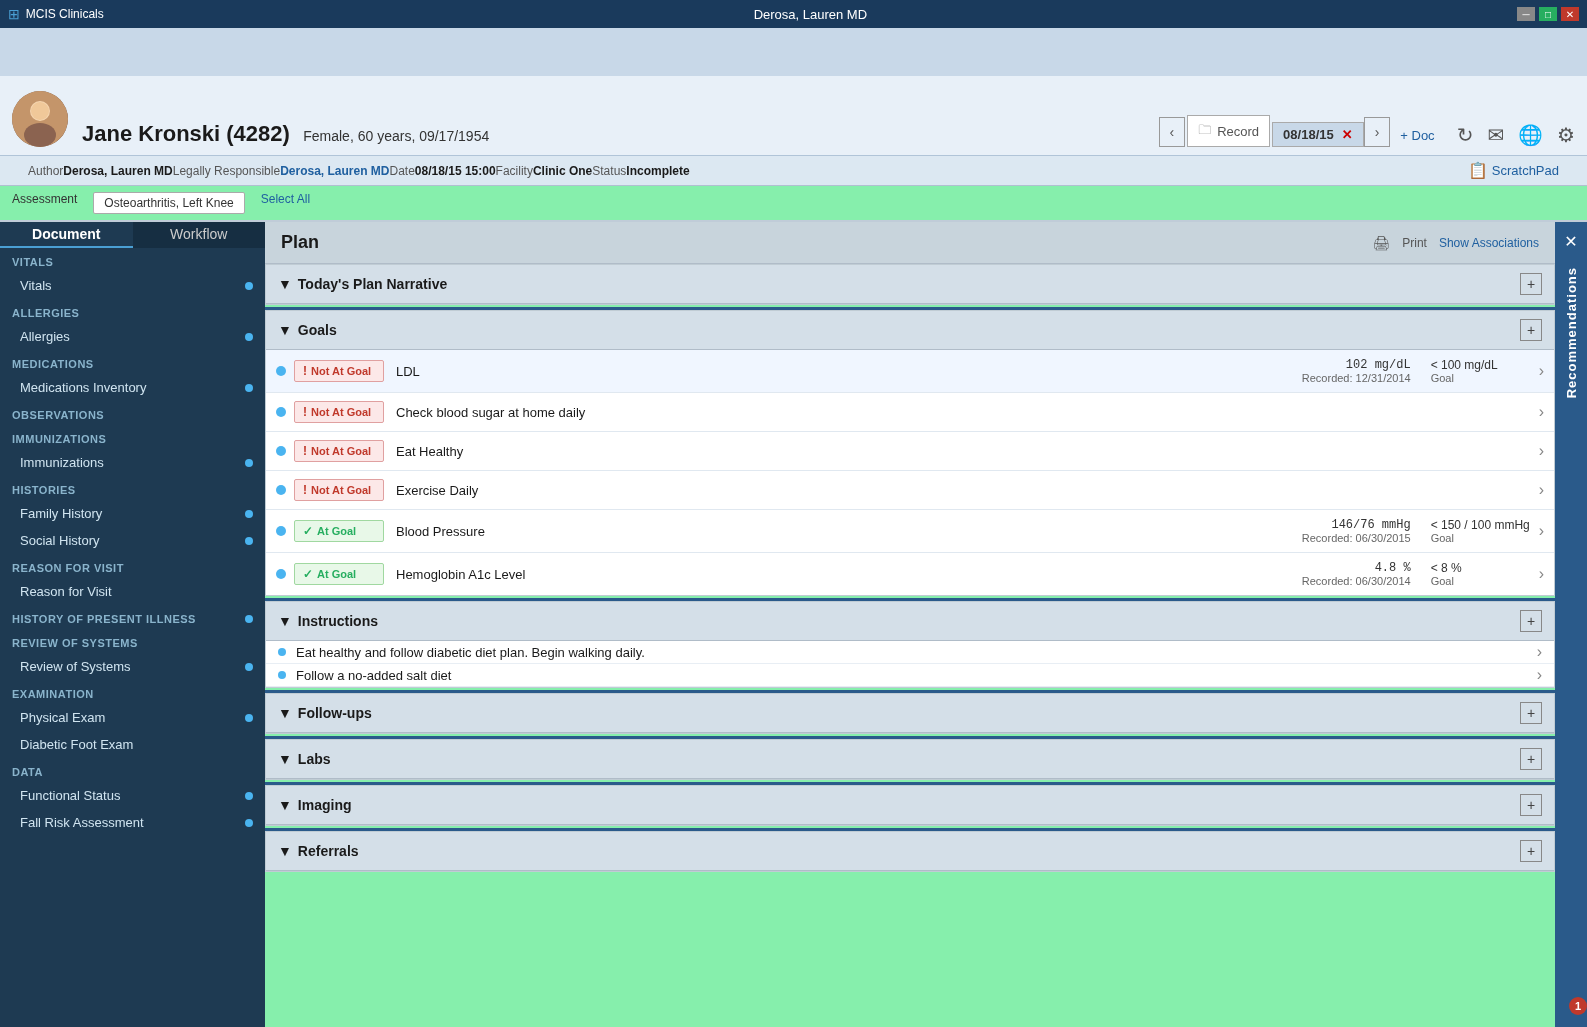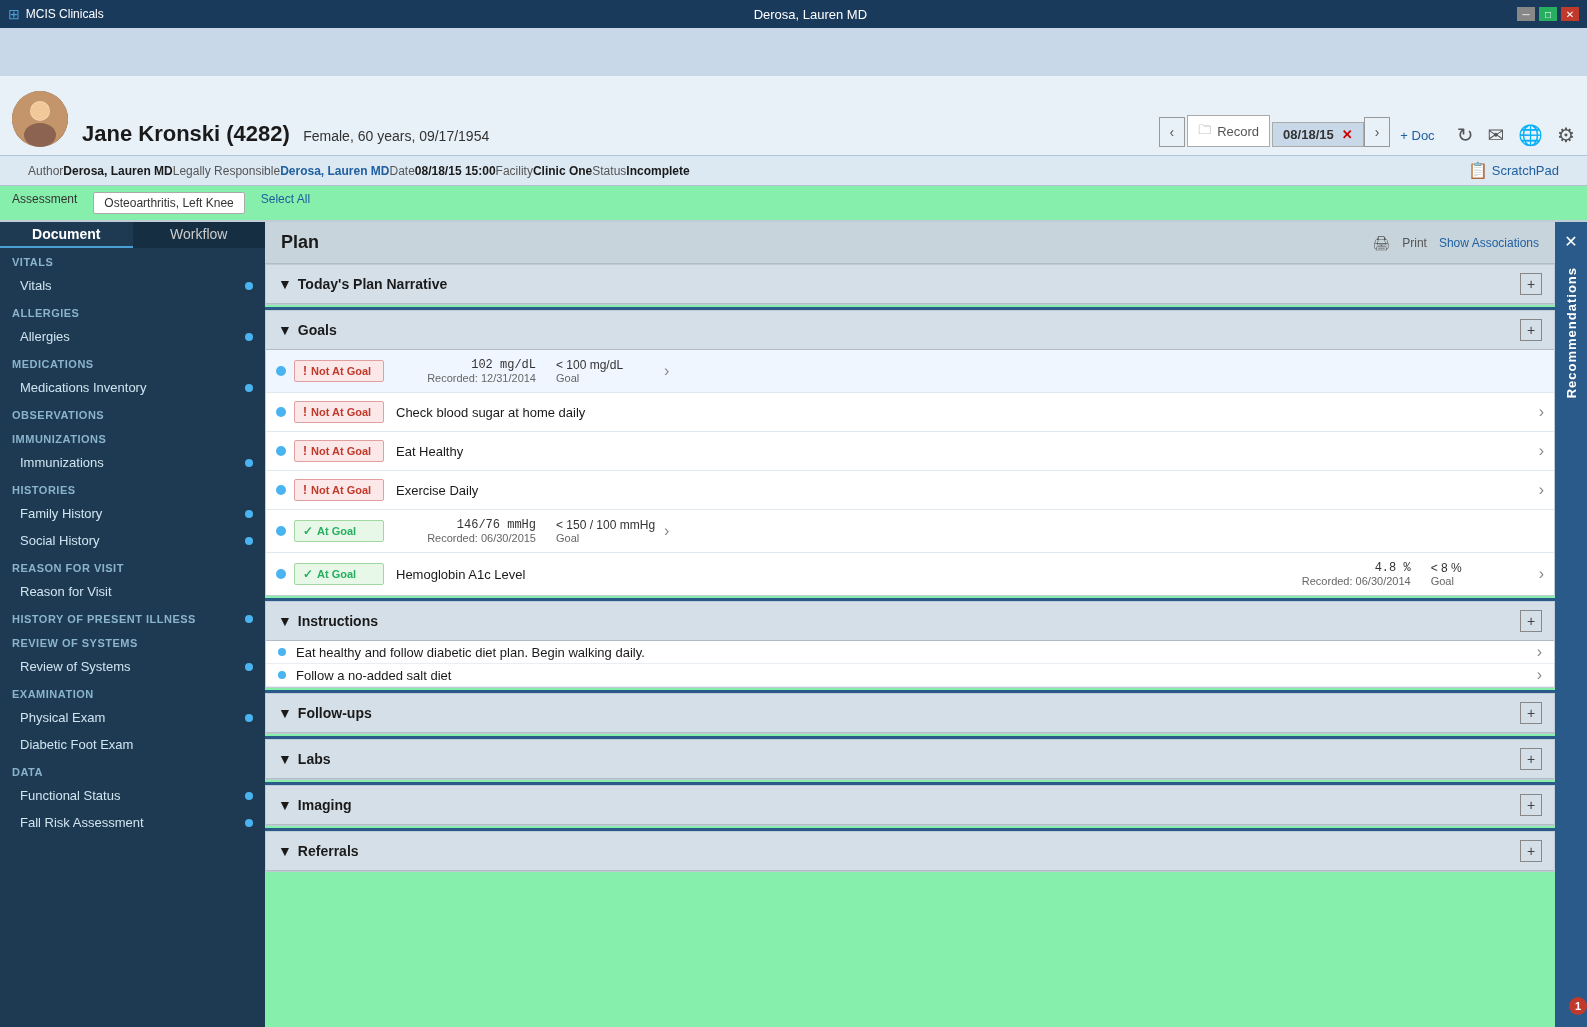--- a/index.html
+++ b/index.html
@@ -408,20 +408,21 @@
         </div>
         <button class="add-btn">+</button>
       </div>
 
       <div class="goal-row highlight">
         <span class="goal-dot"></span>
         <div class="goal-status-badge not-at-goal">
           <span style="font-weight:bold;font-size:12px;color:#c0392b;">!</span>
           <span>Not At Goal</span>
         </div>
+        <span class="goal-name">LDL</span>
         <div class="goal-value">
           <div class="val">102 mg/dL</div>
           <div class="recorded">Recorded: 12/31/2014</div>
         </div>
         <div class="goal-target">
           <div class="tval">&lt; 100 mg/dL</div>
           <div class="tlab">Goal</div>
         </div>
         <span class="goal-arrow">›</span>
       </div>
@@ -461,20 +462,21 @@
         <div class="goal-target"></div>
         <span class="goal-arrow">›</span>
       </div>
 
       <div class="goal-row">
         <span class="goal-dot"></span>
         <div class="goal-status-badge at-goal">
           <span style="color:#27ae60;font-size:12px;">✓</span>
           <span>At Goal</span>
         </div>
+        <span class="goal-name">Blood Pressure</span>
         <div class="goal-value">
           <div class="val">146/76 mmHg</div>
           <div class="recorded">Recorded: 06/30/2015</div>
         </div>
         <div class="goal-target">
           <div class="tval">&lt; 150 / 100 mmHg</div>
           <div class="tlab">Goal</div>
         </div>
         <span class="goal-arrow">›</span>
       </div>

